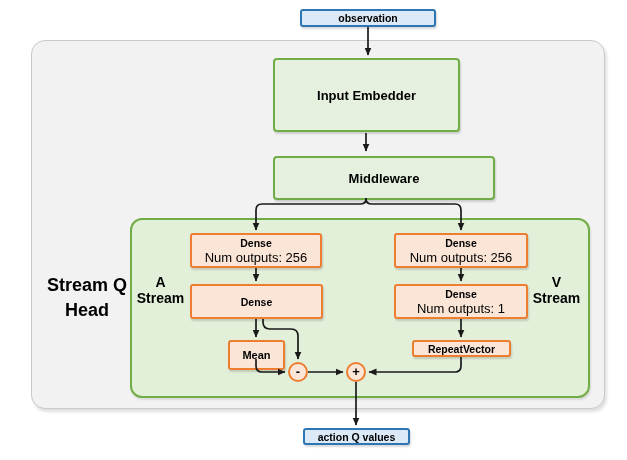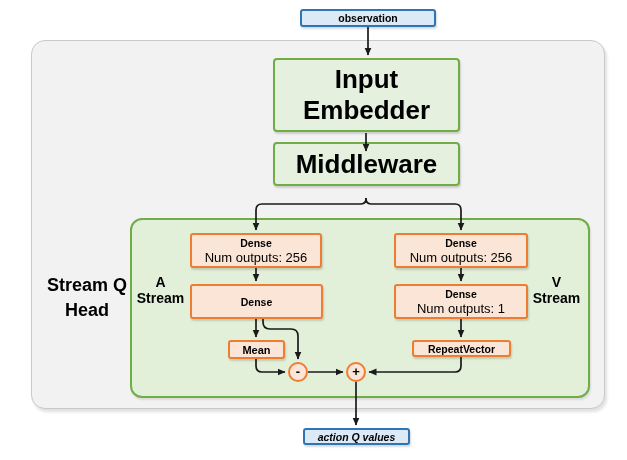--- a/index.html
+++ b/index.html
@@ -30,40 +30,40 @@
     box-shadow:1px 2px 2px rgba(0,0,0,0.15);
   }
   .blue{
     background:var(--blue-fill,#DCE9F7);
     border:2px solid var(--blue-border,#2E75B6);
     border-radius:3px;font-size:10.5px;
   }
   .greenbox{
     background:var(--green-fill,#E5F1DE);
     border:2px solid var(--green-border,#70AD47);
-    border-radius:4px;font-size:26px;
+    border-radius:4px;font-size:13px;
   }
   .orange{
     background:var(--orange-fill,#FBE5D6);
     border:2px solid var(--orange-border,#ED7D31);
     border-radius:3px;font-size:10.5px;
   }
   .dense .sub{font-weight:normal;font-size:13px;margin-top:1px;white-space:nowrap;}
   .dense .ttl{font-weight:bold;font-size:10.5px;}
 
   .obs{left:300px;top:9px;width:136px;height:18px;}
   .embedder{left:273px;top:58px;width:187px;height:74px;}
-  .middleware{left:273px;top:142px;width:187px;height:44px;}
+  .middleware{left:273px;top:156px;width:222px;height:44px;}
   .dense-a1{left:190px;top:233px;width:132px;height:35px;}
   .dense-a2{left:190px;top:284px;width:133px;height:35px;}
   .dense-v1{left:394px;top:233px;width:134px;height:35px;}
   .dense-v2{left:394px;top:284px;width:134px;height:35px;}
-  .mean{left:228px;top:340px;width:57px;height:19px;font-size:11px;}
+  .mean{left:228px;top:340px;width:57px;height:30px;font-size:11px;}
   .repeat{left:412px;top:340px;width:99px;height:17px;font-size:10.5px;}
-  .action{left:303px;top:428px;width:107px;height:17px;font-style:italic;}
+  .action{left:303px;top:428px;width:107px;height:17px;}
 
   .circle{
     position:absolute;width:20px;height:20px;border-radius:50%;
     background:var(--orange-fill,#FBE5D6);
     border:2.5px solid var(--orange-border,#ED7D31);
     box-sizing:border-box;display:flex;align-items:center;justify-content:center;
     font-weight:bold;font-size:13px;line-height:1;padding-bottom:1px;
   }
   .minus{left:288px;top:362px;}
   .plus{left:346px;top:362px;}

